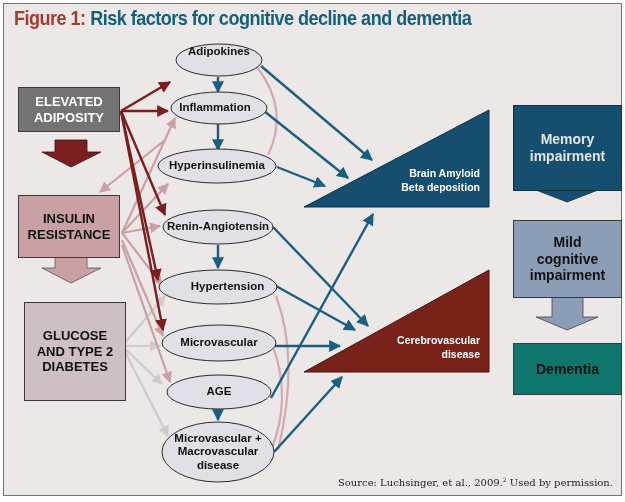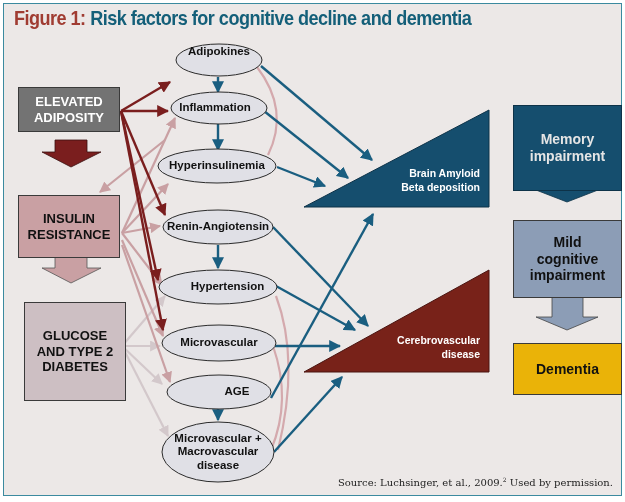--- a/index.html
+++ b/index.html
@@ -130,21 +130,21 @@
     <div>DIABETES</div>
   </div>
 </div>
 
 <div class="ell-label" style="left:176px;top:42px;width:86px;height:20px;">Adipokines</div>
 <div class="ell-label" style="left:171px;top:98px;width:88px;height:20px;">Inflammation</div>
 <div class="ell-label" style="left:158px;top:156px;width:118px;height:20px;">Hyperinsulinemia</div>
 <div class="ell-label" style="left:163px;top:217px;width:110px;height:20px;">Renin-Angiotensin</div>
 <div class="ell-label" style="left:159px;top:277px;width:137px;height:20px;text-align:right;">Hypertension</div>
 <div class="ell-label" style="left:162px;top:333px;width:114px;height:20px;">Microvascular</div>
-<div class="ell-label" style="left:167px;top:382px;width:104px;height:20px;padding-left:18px;">AGE</div>
+<div class="ell-label" style="left:167px;top:382px;width:104px;height:20px;">AGE</div>
 <div class="ell-label" style="left:162px;top:426px;width:112px;height:52px;">
   <div>
     <div>Microvascular +</div>
     <div>Macrovascular</div>
     <div>disease</div>
   </div>
 </div>
 
 <div class="tri-label" style="left:380px;top:166px;width:100px;">
   <div>Brain Amyloid</div>
@@ -161,17 +161,17 @@
     <div>impairment</div>
   </div>
 </div>
 <div class="box" style="left:513px;top:220px;width:109px;height:78px;background:#8c9db6;color:#111;font-size:14px;">
   <div>
     <div>Mild</div>
     <div>cognitive</div>
     <div>impairment</div>
   </div>
 </div>
-<div class="box" style="left:513px;top:343px;width:109px;height:52px;background:#eab308;color:#111;font-size:14px;">
+<div class="box" style="left:513px;top:343px;width:109px;height:52px;background:#0f766e;color:#111;font-size:14px;">
   <div>Dementia</div>
 </div>
 
 <div class="source"><span>Source: Luchsinger, et al., 2009.</span><sup>2</sup><span> Used by permission.</span></div>
 
 </body></html>

